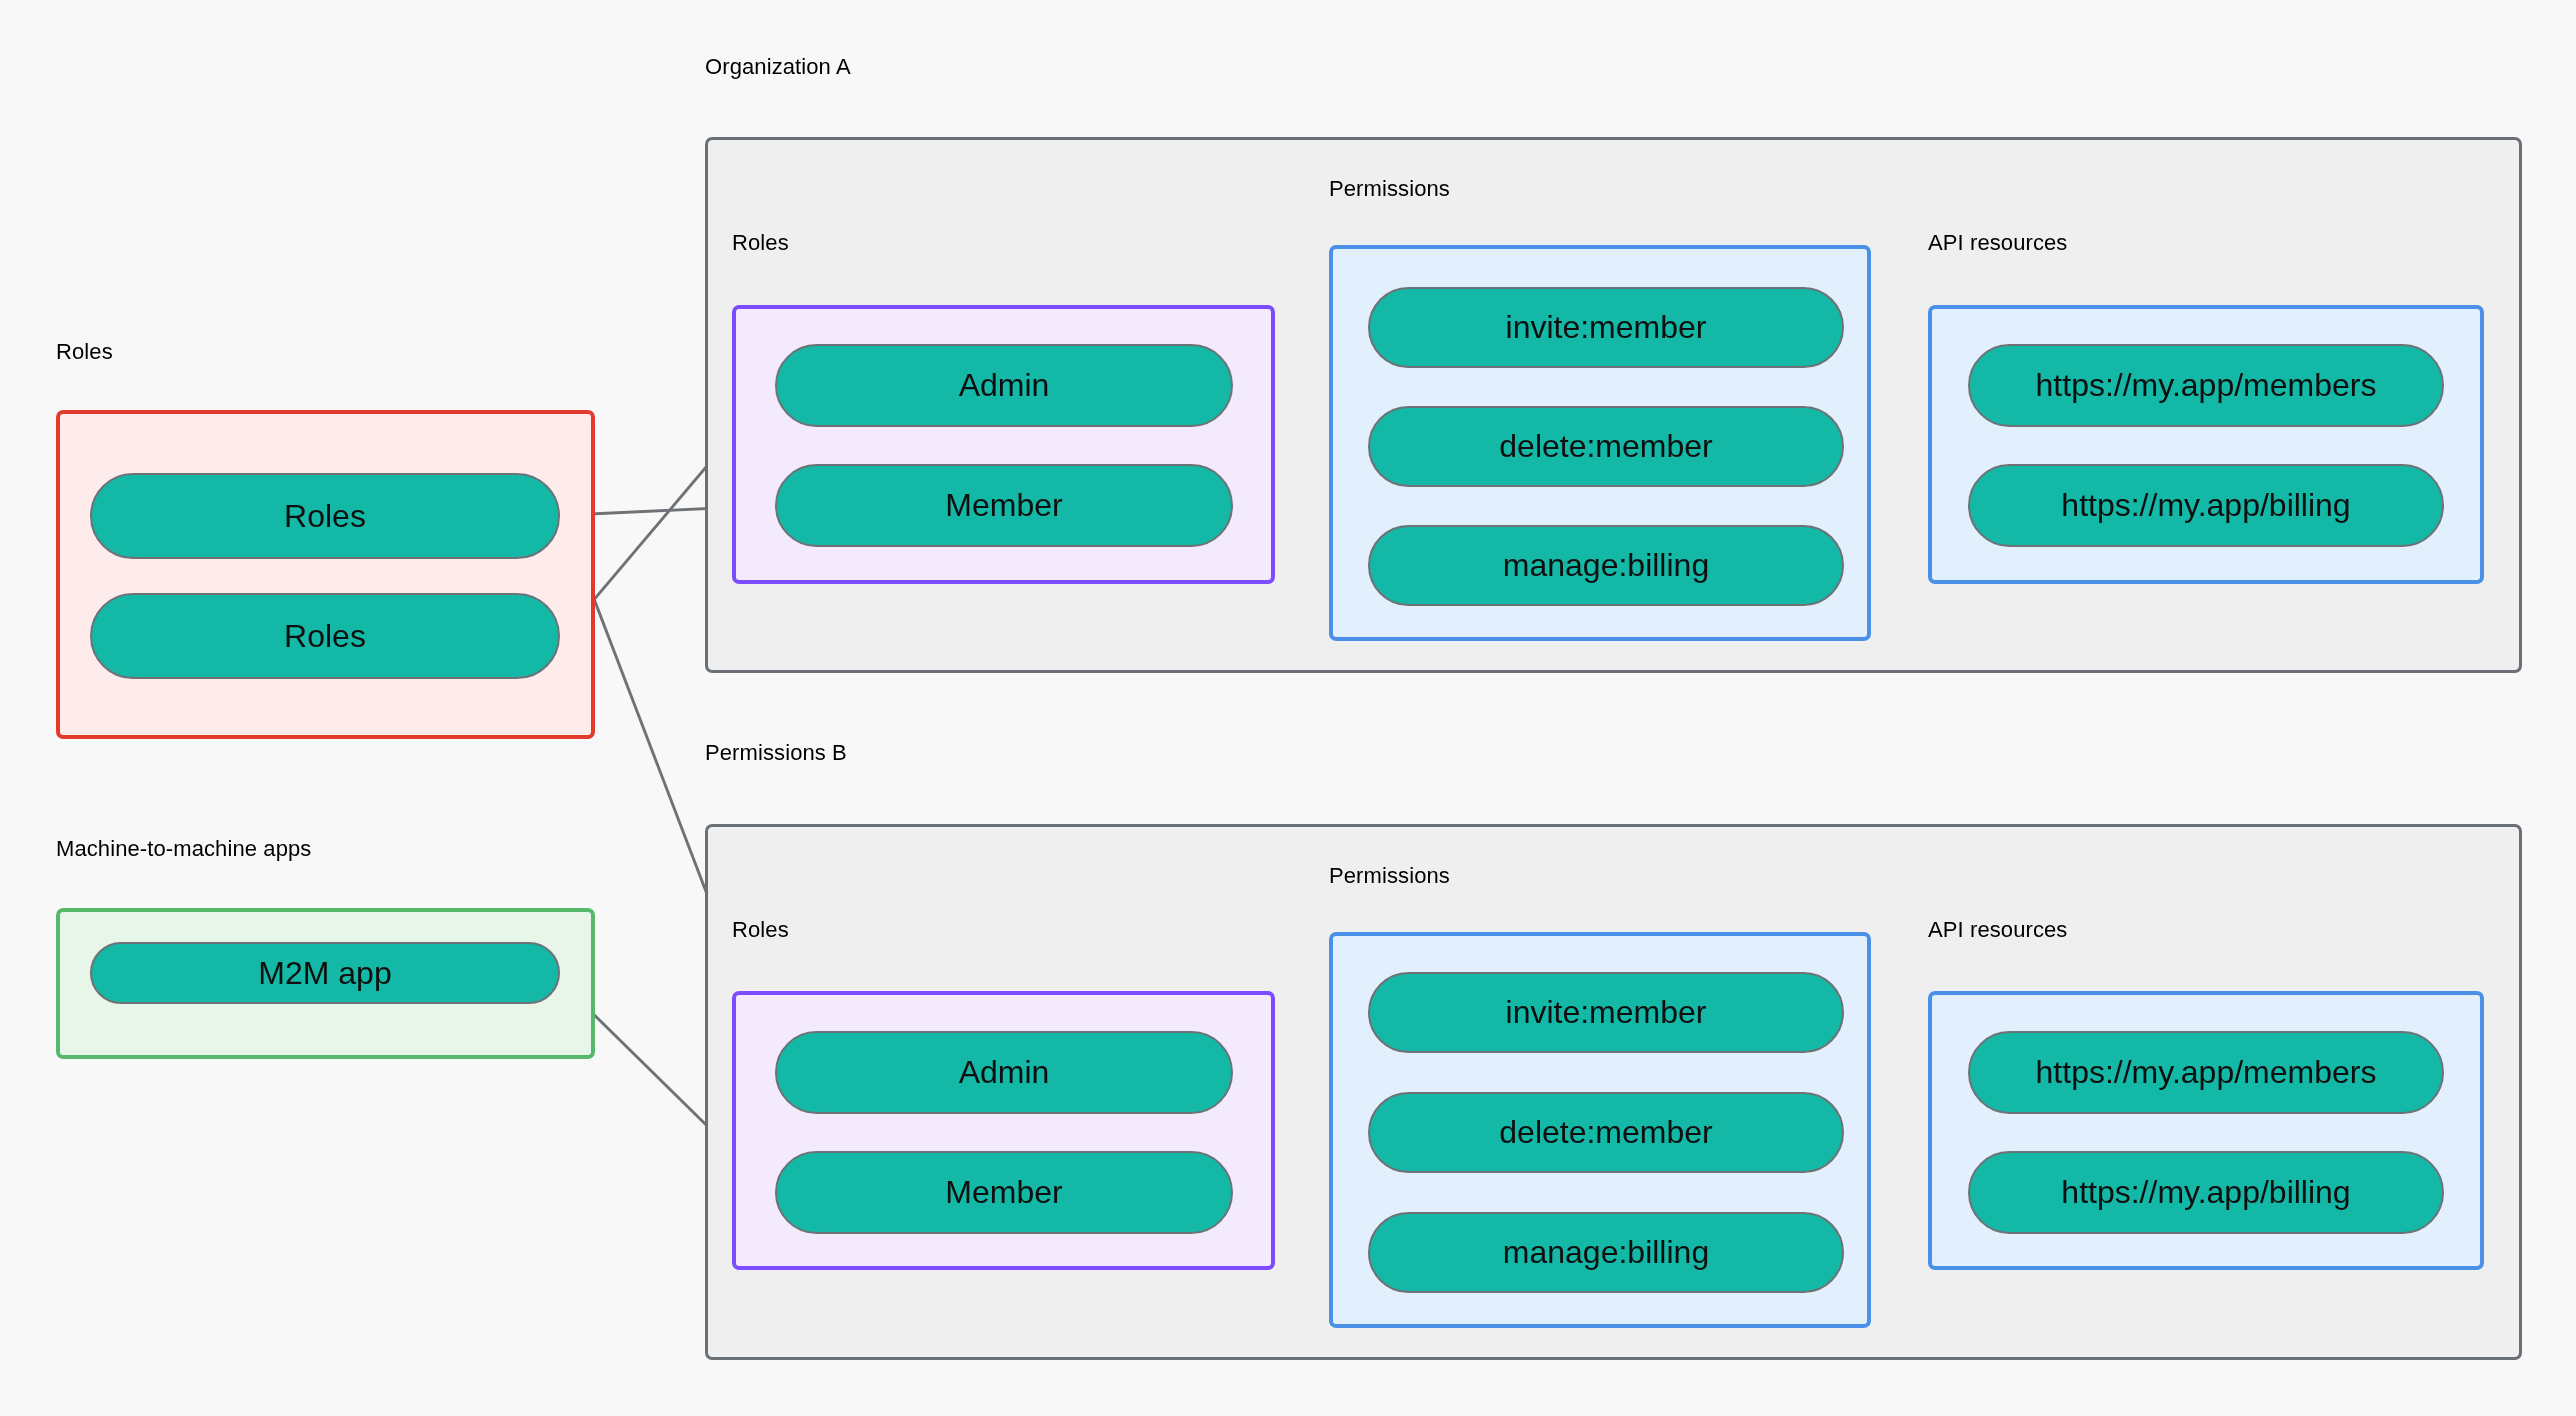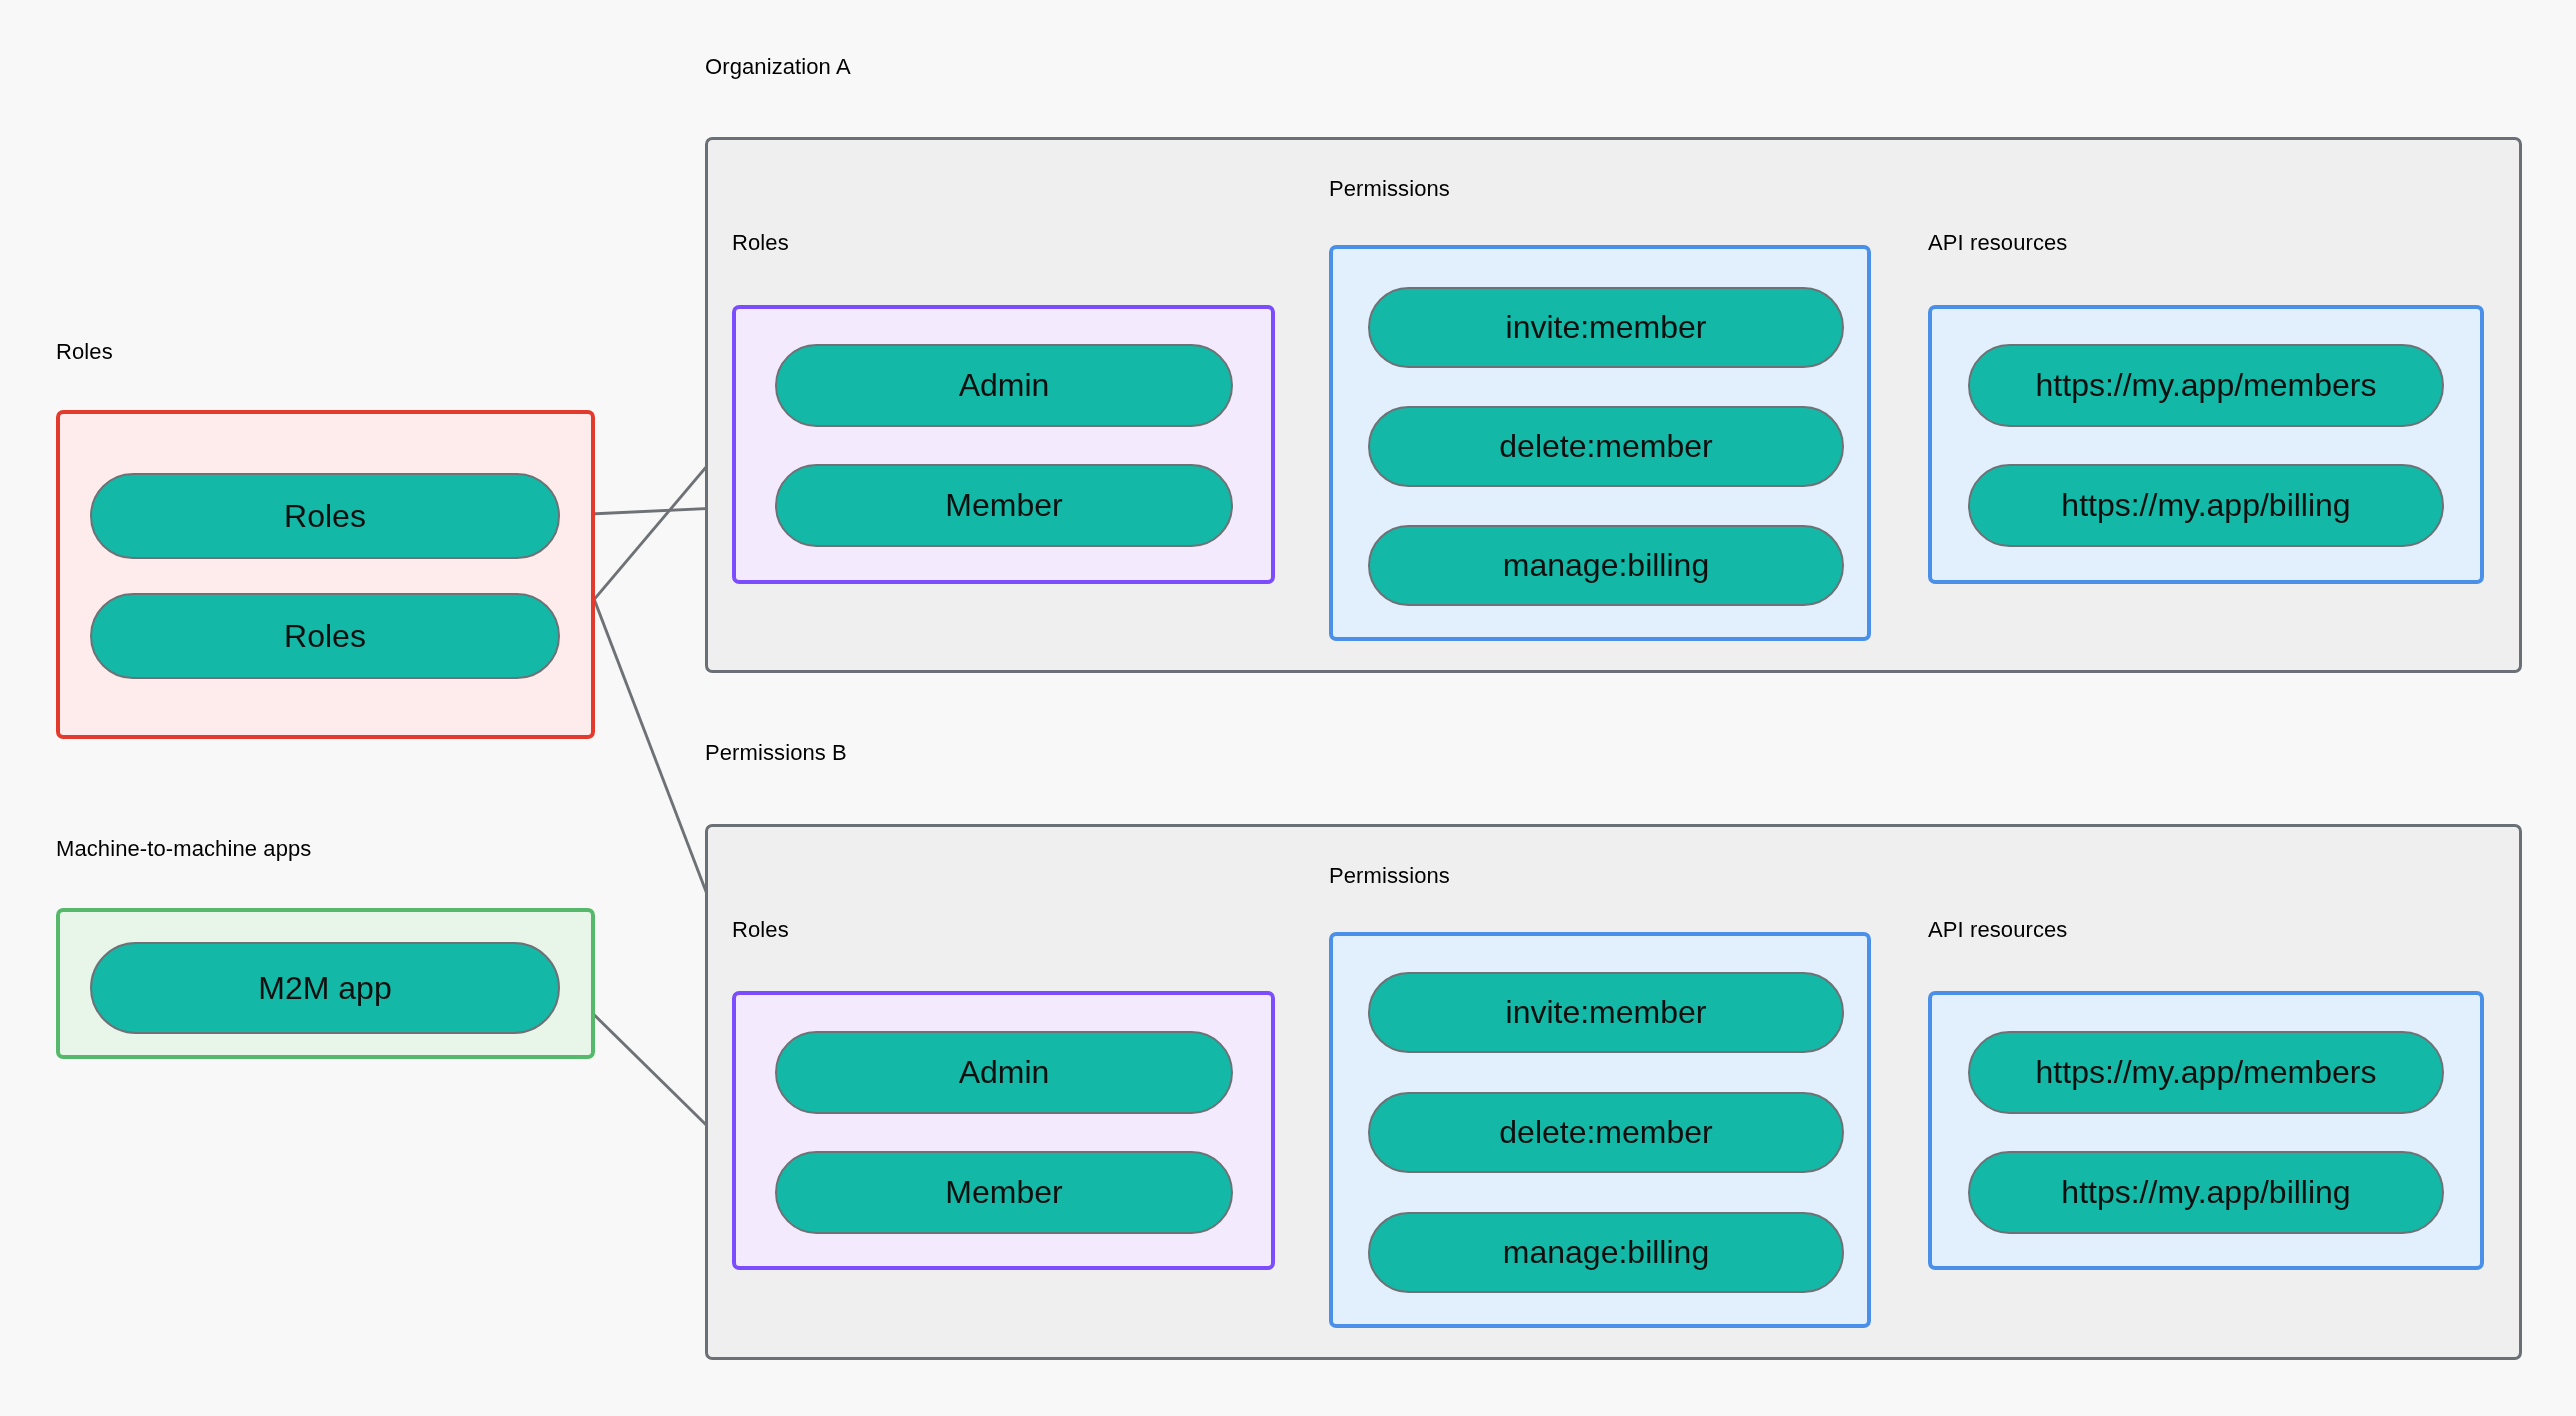--- a/index.html
+++ b/index.html
@@ -115,21 +115,21 @@
 
   <div class="group users" style="left:56px; top:410px; width:539px; height:329px;"></div>
 
   <div class="pill" style="left:90px; top:473px; width:470px; height:86px;">Roles</div>
   <div class="pill" style="left:90px; top:593px; width:470px; height:86px;">Roles</div>
 
   <div class="caption" style="left:56px; top:838px;">Machine-to-machine apps</div>
 
   <div class="group m2m" style="left:56px; top:908px; width:539px; height:151px;"></div>
 
-  <div class="pill" style="left:90px; top:942px; width:470px; height:92px;">M2M app</div>
+  <div class="pill" style="left:90px; top:942px; width:470px; height:62px;">M2M app</div>
 
   <div class="caption" style="left:705px; top:56px;">Organization A</div>
 
   <div class="group org" style="left:705px; top:137px; width:1817px; height:536px;"></div>
 
   <div class="caption" style="left:732px; top:232px;">Roles</div>
   <div class="group roles" style="left:732px; top:305px; width:543px; height:279px;"></div>
   <div class="pill" style="left:775px; top:344px; width:458px; height:83px;">Admin</div>
   <div class="pill" style="left:775px; top:464px; width:458px; height:83px;">Member</div>
 

